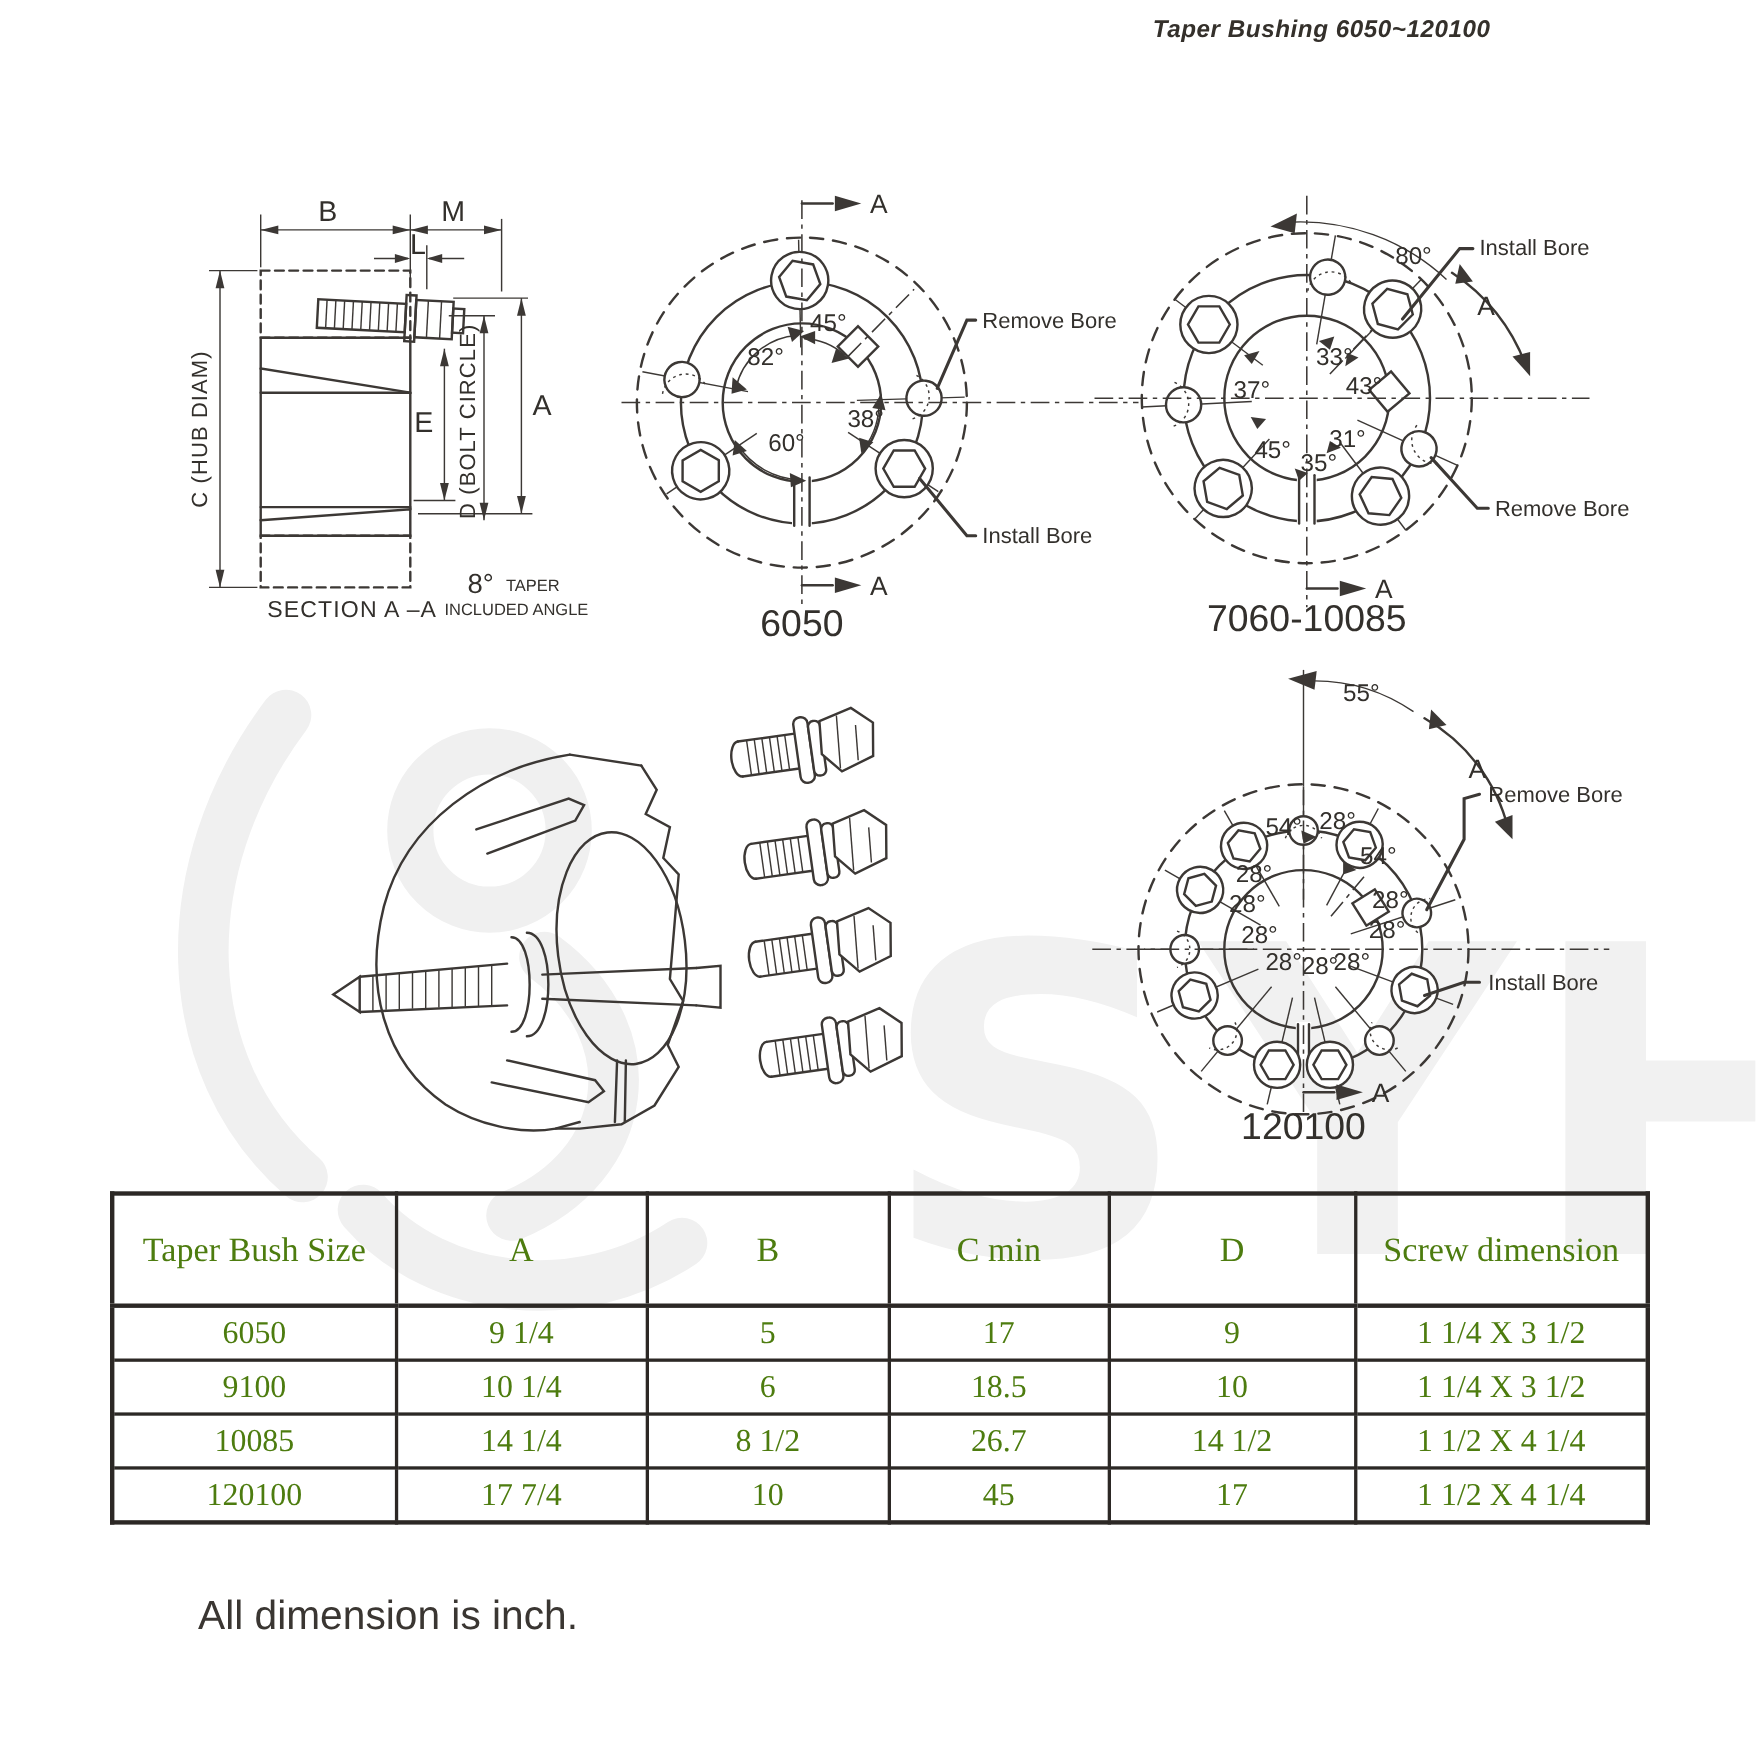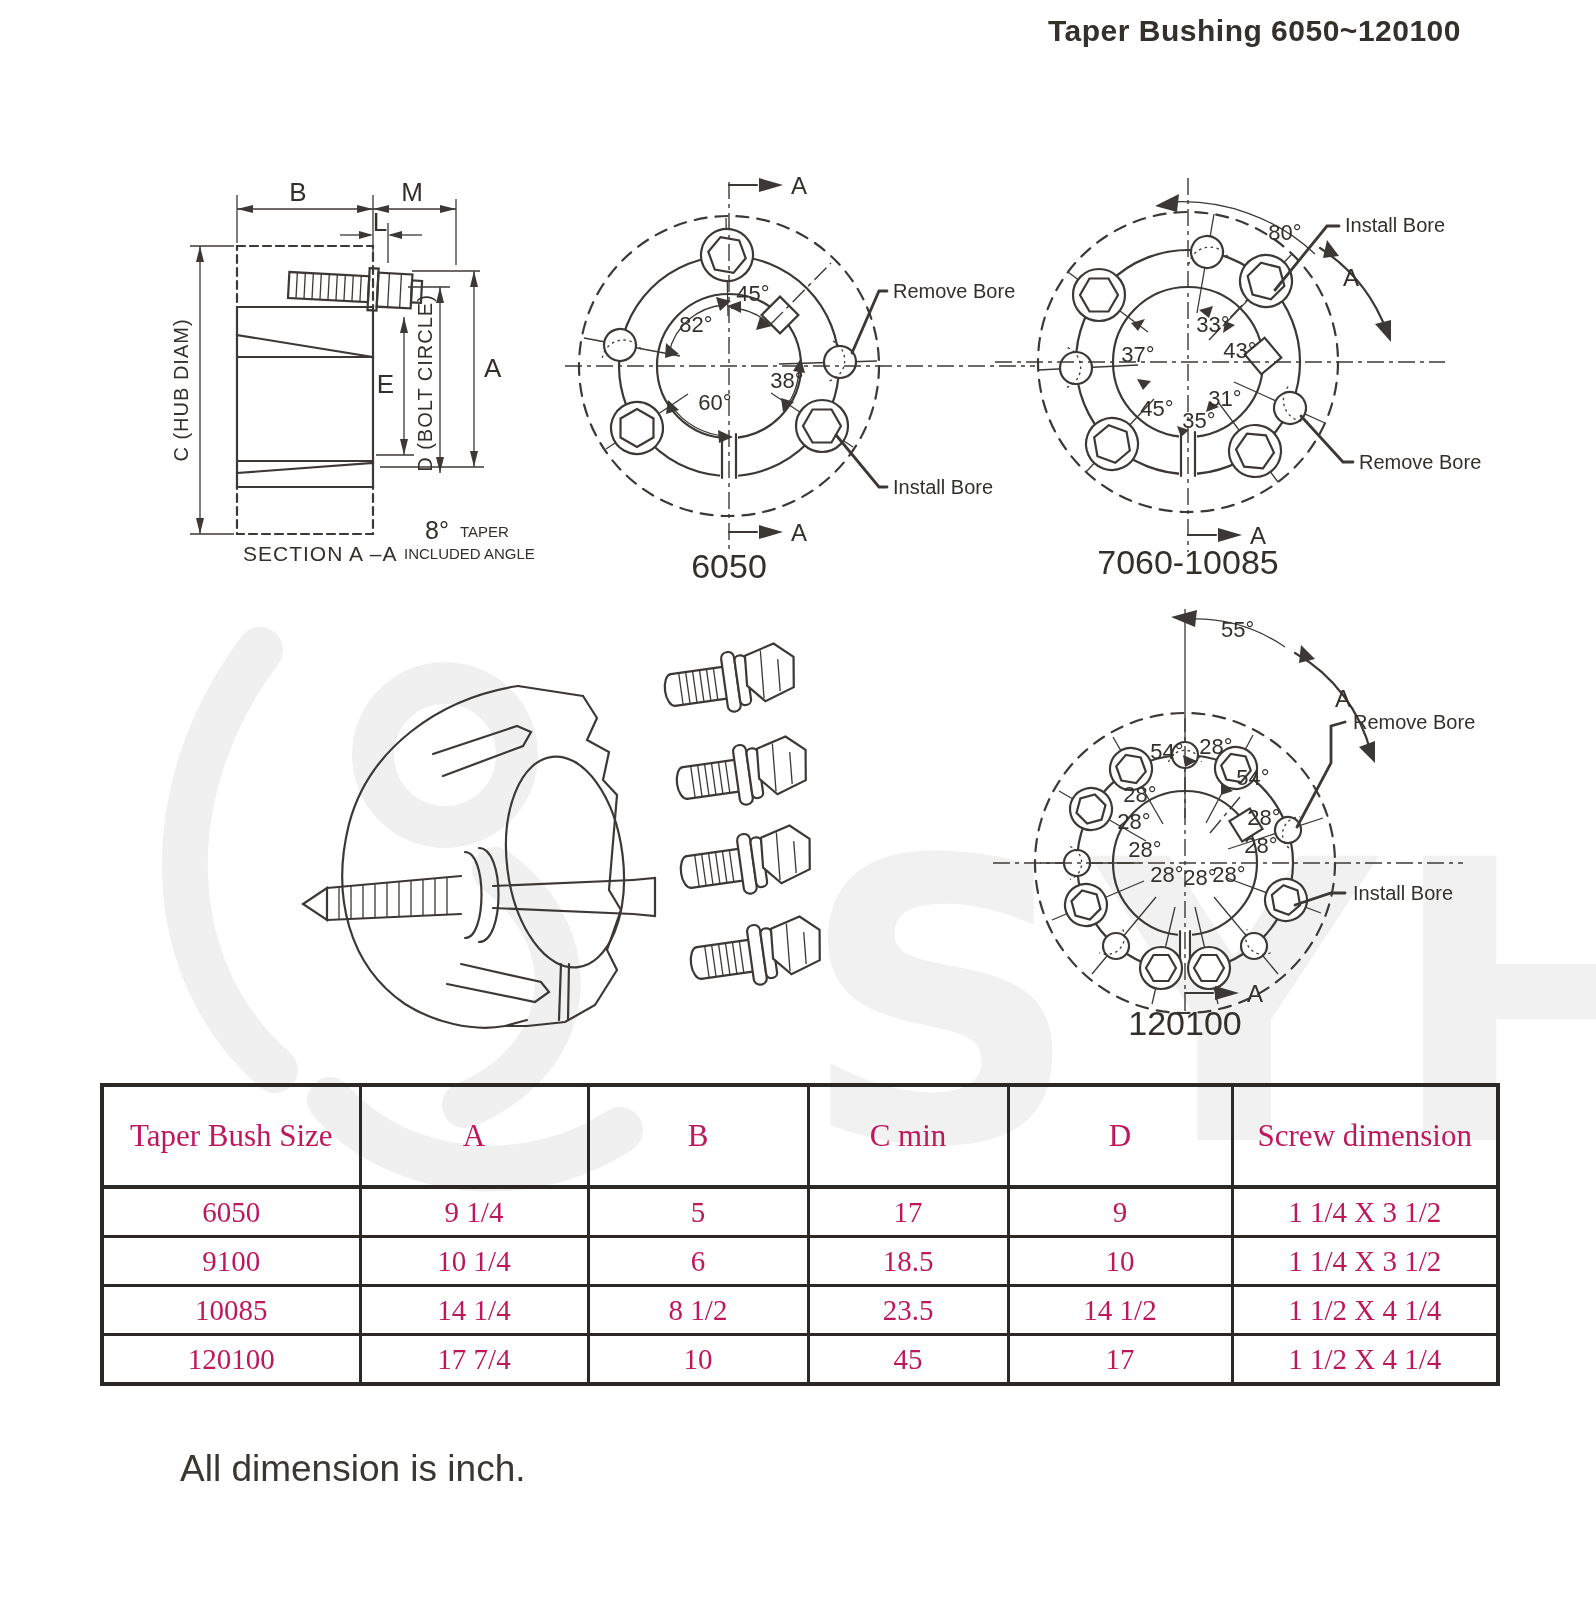--- a/index.html
+++ b/index.html
@@ -18,26 +18,26 @@
   .ah{fill:#3c3835;stroke:none;}
   .wfill{fill:#fff;}
   text.t{font-family:"Liberation Sans","DejaVu Sans",sans-serif;fill:#33302c;}
   .ang{font-size:22px;}
   .lbl{font-size:20px;}
   .cap{font-size:34px;}
   .alet{font-size:24px;}
   .dimlet{font-size:26px;}
   .rotlbl{font-size:20px;letter-spacing:1px;}
   
-  .title{position:absolute;left:1048px;top:14px;font-size:30px;font-weight:bold;color:#34302b;letter-spacing:.5px;}
+  .title{position:absolute;left:1048px;top:14px;font-size:22px;font-weight:bold;color:#34302b;letter-spacing:.5px;font-style:italic;}
   .footer{position:absolute;left:180px;top:1448px;font-family:Liberation Sans, sans-serif;
           font-size:37px;color:#3a3632;}
   
   table.spec{position:absolute;left:100px;top:1083px;width:1396px;border-collapse:collapse;
-             font-family:"Liberation Serif","DejaVu Serif",serif;color:#be185d;
+             font-family:"Liberation Serif","DejaVu Serif",serif;color:#4d7c0f;
              border:4px solid #2c2825;table-layout:fixed;background:transparent;}
   table.spec th{height:96px;font-size:31px;font-weight:400;border:3px solid #2c2825;border-bottom:4px solid #2c2825;}
   table.spec td{height:44px;font-size:29px;text-align:center;border:3px solid #2c2825;}
   
   .wm{position:absolute;left:100px;top:540px;z-index:0;}
   .wm *{stroke:#f0f0f0;}
   .wmtext{font-family:"DejaVu Sans",sans-serif;font-weight:bold;fill:#f1f1f1;stroke:none;font-size:390px;letter-spacing:12px;}
   .fg{z-index:2;}
 </style>
 </head>
@@ -487,21 +487,21 @@
         <td>10 1/4</td>
         <td>6</td>
         <td>18.5</td>
         <td>10</td>
         <td>1 1/4 X 3 1/2</td>
       </tr>
       <tr>
         <td>10085</td>
         <td>14 1/4</td>
         <td>8 1/2</td>
-        <td>23.5</td>
+        <td>26.7</td>
         <td>14 1/2</td>
         <td>1 1/2 X 4 1/4</td>
       </tr>
       <tr>
         <td>120100</td>
         <td>17 7/4</td>
         <td>10</td>
         <td>45</td>
         <td>17</td>
         <td>1 1/2 X 4 1/4</td>

